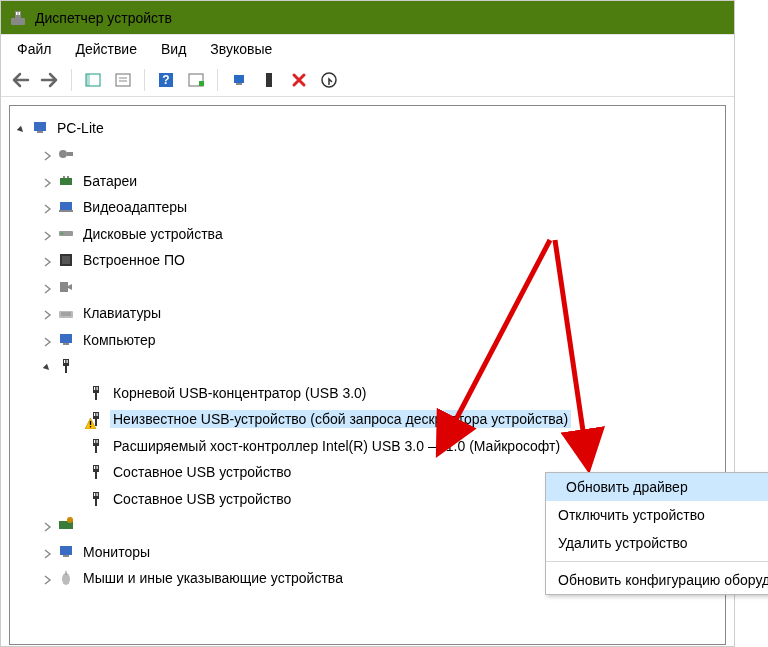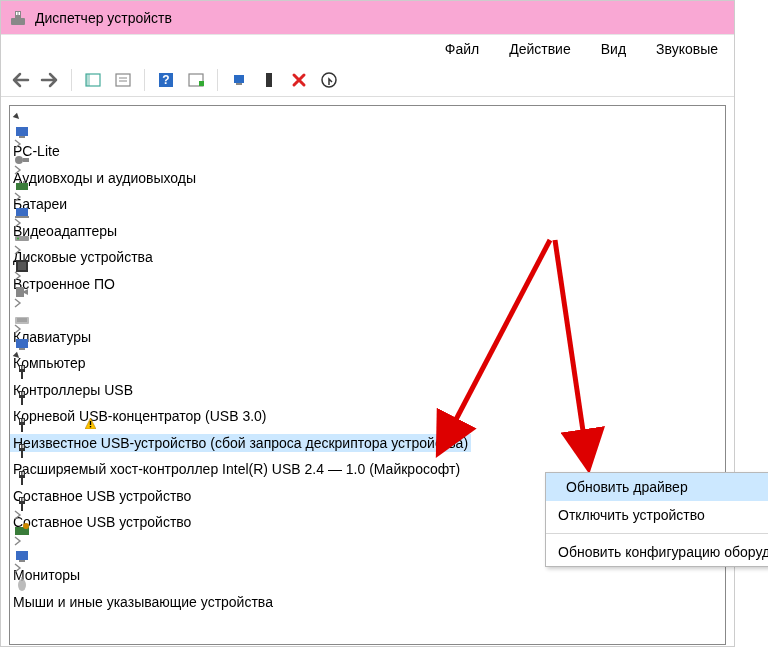--- a/index.html
+++ b/index.html
@@ -1,28 +1,28 @@
 <!DOCTYPE html>
 <html><head>
   <meta charset="utf-8">
   <style>
     * { margin: 0; padding: 0; box-sizing: border-box; font-family: 'Segoe UI', Tahoma, sans-serif; }
     body { width: 768px; height: 647px; background: #fff; position: relative; overflow: hidden; }
     .window { width: 735px; height: 100%; background: #fff; border: 1px solid #ccc; position: relative; }
-    .titlebar { display: flex; align-items: center; height: 34px; padding: 0 8px; background: #f9a8d4; border-bottom: 1px solid #e5e5e5; }
+    .titlebar { display: flex; align-items: center; height: 34px; padding: 0 8px; background: #4d7c0f; border-bottom: 1px solid #e5e5e5; }
     .titlebar-icon { width: 18px; height: 18px; margin-right: 8px; }
     .titlebar-title { font-size: 14px; color: #000; }
-    .menubar { display: flex; height: 28px; align-items: center; padding: 0 6px; gap: 10px; justify-content: flex-end; }
+    .menubar { display: flex; height: 28px; align-items: center; padding: 0 6px; gap: 4px; }
     .menubar-item { padding: 4px 10px; font-size: 14px; cursor: default; }
     .toolbar { display: flex; height: 34px; align-items: center; padding: 0 6px; gap: 4px; border-bottom: 1px solid #ddd; }
     .toolbar-sep { width: 1px; height: 22px; background: #ddd; margin: 0 4px; }
     .toolbar-btn { width: 26px; height: 26px; display: flex; align-items: center; justify-content: center; cursor: default; }
     .tree-container { border: 1px solid #888; margin: 8px; height: 540px; overflow: hidden; background: #fff; position: relative; }
     .tree { padding: 4px 0; font-size: 14px; }
-    .tree-row { display: flex; align-items: flex-start; height: 26.5px; cursor: default; position: relative; flex-direction: column; }
+    .tree-row { display: flex; align-items: flex-end; height: 26.5px; cursor: default; position: relative; }
     .tree-row.selected .label-wrap { background: #cce8ff; }
     .label-wrap { padding: 1px 3px; }
     .tree-row .expander { width: 14px; height: 14px; display: inline-flex; align-items: center; justify-content: center; cursor: default; flex-shrink:0; }
     .tree-row .node-icon { width: 18px; height: 18px; margin: 0 5px 0 3px; flex-shrink:0; display:inline-flex; align-items:center; justify-content:center; }
     .tree-row .warn-overlay { position: absolute; width: 11px; height: 11px; left: var(--wx); top: 14px; }
     .indent { flex-shrink:0; }
     .context-menu { position: absolute; right: -2px; top: 472px; width: 225px; background: #fff; border: 1px solid #b8b8b8; box-shadow: 2px 2px 4px rgba(0,0,0,0.2); z-index: 20; font-size: 14px; }
     .context-item { padding: 6px 12px; cursor: default; overflow:hidden; white-space:nowrap; }
     .context-item:hover, .context-item.hovered { background: #cce8ff; padding-left: 20px; }
     .context-sep { height: 1px; background: #d7d7d7; margin: 4px 0; }
@@ -138,21 +138,20 @@
             <svg width="10" height="10" viewBox="0 0 10 10">
               <path d="M3 1 L8 5 L3 9" fill="none" stroke="#888" stroke-width="1.4"></path>
             </svg>
           </span>
           <span class="node-icon">
             <svg width="18" height="18">
               <circle cx="6" cy="9" r="4" fill="#888"></circle>
               <rect x="10" y="7" width="6" height="4" fill="#888"></rect>
             </svg>
           </span>
-          <span class="label-wrap">Аудиовходы и аудиовыходы</span>
         </div>
         <div class="tree-row">
           <span class="indent" style="width:30px"></span>
           <span class="expander">
             <svg width="10" height="10" viewBox="0 0 10 10">
               <path d="M3 1 L8 5 L3 9" fill="none" stroke="#888" stroke-width="1.4"></path>
             </svg>
           </span>
           <span class="node-icon">
             <svg width="18" height="18">
@@ -260,21 +259,20 @@
             </svg>
           </span>
           <span class="node-icon">
             <svg width="18" height="18">
               <rect x="6" y="2" width="6" height="7" fill="#333"></rect>
               <rect x="7" y="3" width="1.2" height="3" fill="#fff"></rect>
               <rect x="9.5" y="3" width="1.2" height="3" fill="#fff"></rect>
               <line x1="9" y1="9" x2="9" y2="16" stroke="#333" stroke-width="2"></line>
             </svg>
           </span>
-          <span class="label-wrap">Контроллеры USB</span>
         </div>
         <div class="tree-row">
           <span class="indent" style="width:60px"></span>
           <span class="expander"></span>
           <span class="node-icon">
             <svg width="18" height="18">
               <rect x="6" y="2" width="6" height="7" fill="#333"></rect>
               <rect x="7" y="3" width="1.2" height="3" fill="#fff"></rect>
               <rect x="9.5" y="3" width="1.2" height="3" fill="#fff"></rect>
               <line x1="9" y1="9" x2="9" y2="16" stroke="#333" stroke-width="2"></line>
@@ -304,21 +302,21 @@
           <span class="indent" style="width:60px"></span>
           <span class="expander"></span>
           <span class="node-icon">
             <svg width="18" height="18">
               <rect x="6" y="2" width="6" height="7" fill="#333"></rect>
               <rect x="7" y="3" width="1.2" height="3" fill="#fff"></rect>
               <rect x="9.5" y="3" width="1.2" height="3" fill="#fff"></rect>
               <line x1="9" y1="9" x2="9" y2="16" stroke="#333" stroke-width="2"></line>
             </svg>
           </span>
-          <span class="label-wrap">Расширяемый хост-контроллер Intel(R) USB 2.4 — 1.0 (Майкрософт)</span>
+          <span class="label-wrap">Расширяемый хост-контроллер Intel(R) USB 3.0 — 1.0 (Майкрософт)</span>
         </div>
         <div class="tree-row">
           <span class="indent" style="width:60px"></span>
           <span class="expander"></span>
           <span class="node-icon">
             <svg width="18" height="18">
               <rect x="6" y="2" width="6" height="7" fill="#333"></rect>
               <rect x="7" y="3" width="1.2" height="3" fill="#fff"></rect>
               <rect x="9.5" y="3" width="1.2" height="3" fill="#fff"></rect>
               <line x1="9" y1="9" x2="9" y2="16" stroke="#333" stroke-width="2"></line>
@@ -383,20 +381,21 @@
           </span>
           <span class="label-wrap">Мыши и иные указывающие устройства</span>
         </div>
       </div>
   </div>
 </div>
 
 <div class="context-menu">
   <div class="context-item hovered">Обновить драйвер</div>
   <div class="context-item">Отключить устройство</div>
+  <div class="context-item">Удалить устройство</div>
   <div class="context-sep"></div>
   <div class="context-item">Обновить конфигурацию оборудования</div>
 </div>
 
 <svg class="arrows">
   <defs>
     <marker id="ah" viewBox="0 0 10 10" refX="8" refY="5" markerWidth="9" markerHeight="9" orient="auto">
       <path d="M0 0 L10 5 L0 10 Z" fill="#d00"></path>
     </marker>
   </defs>

